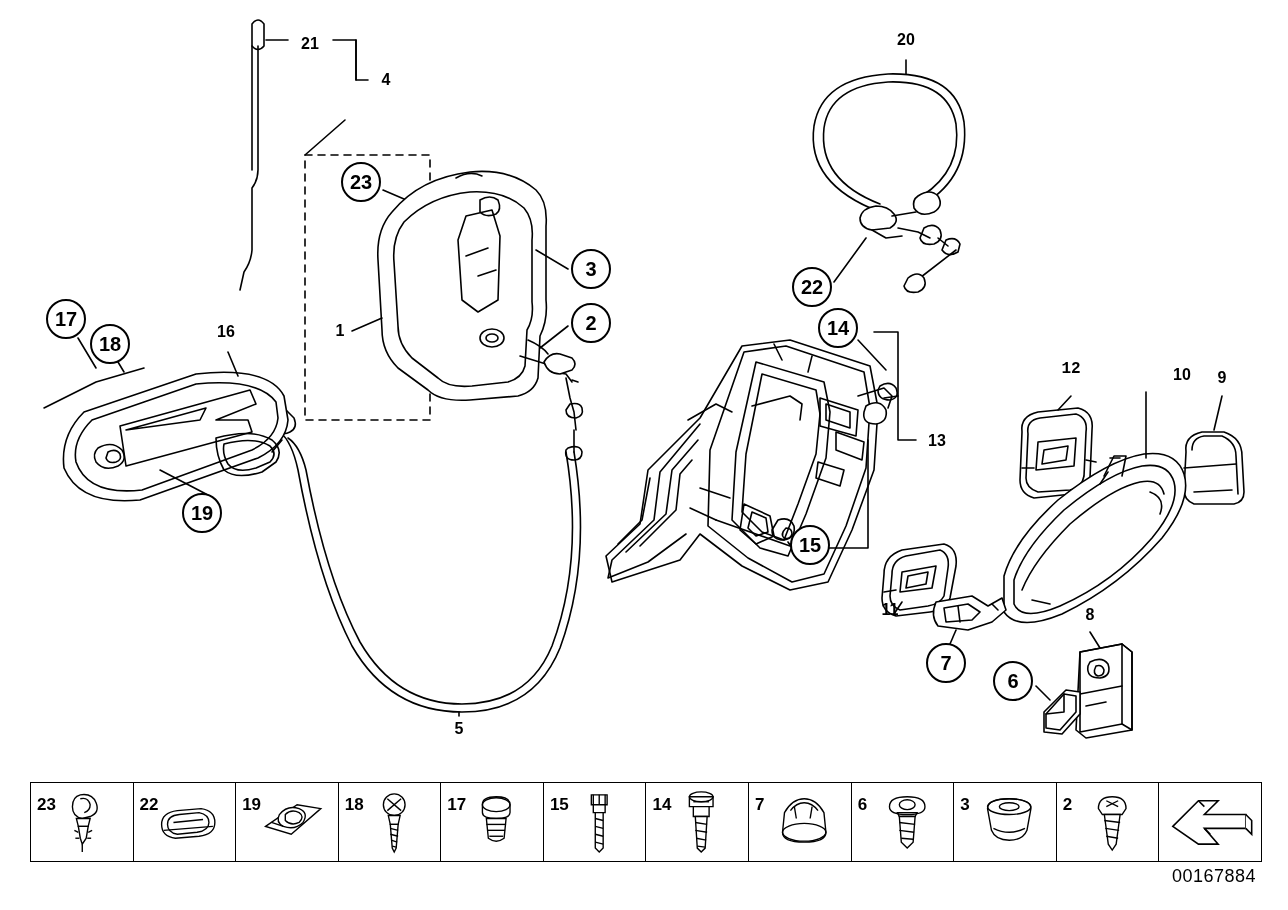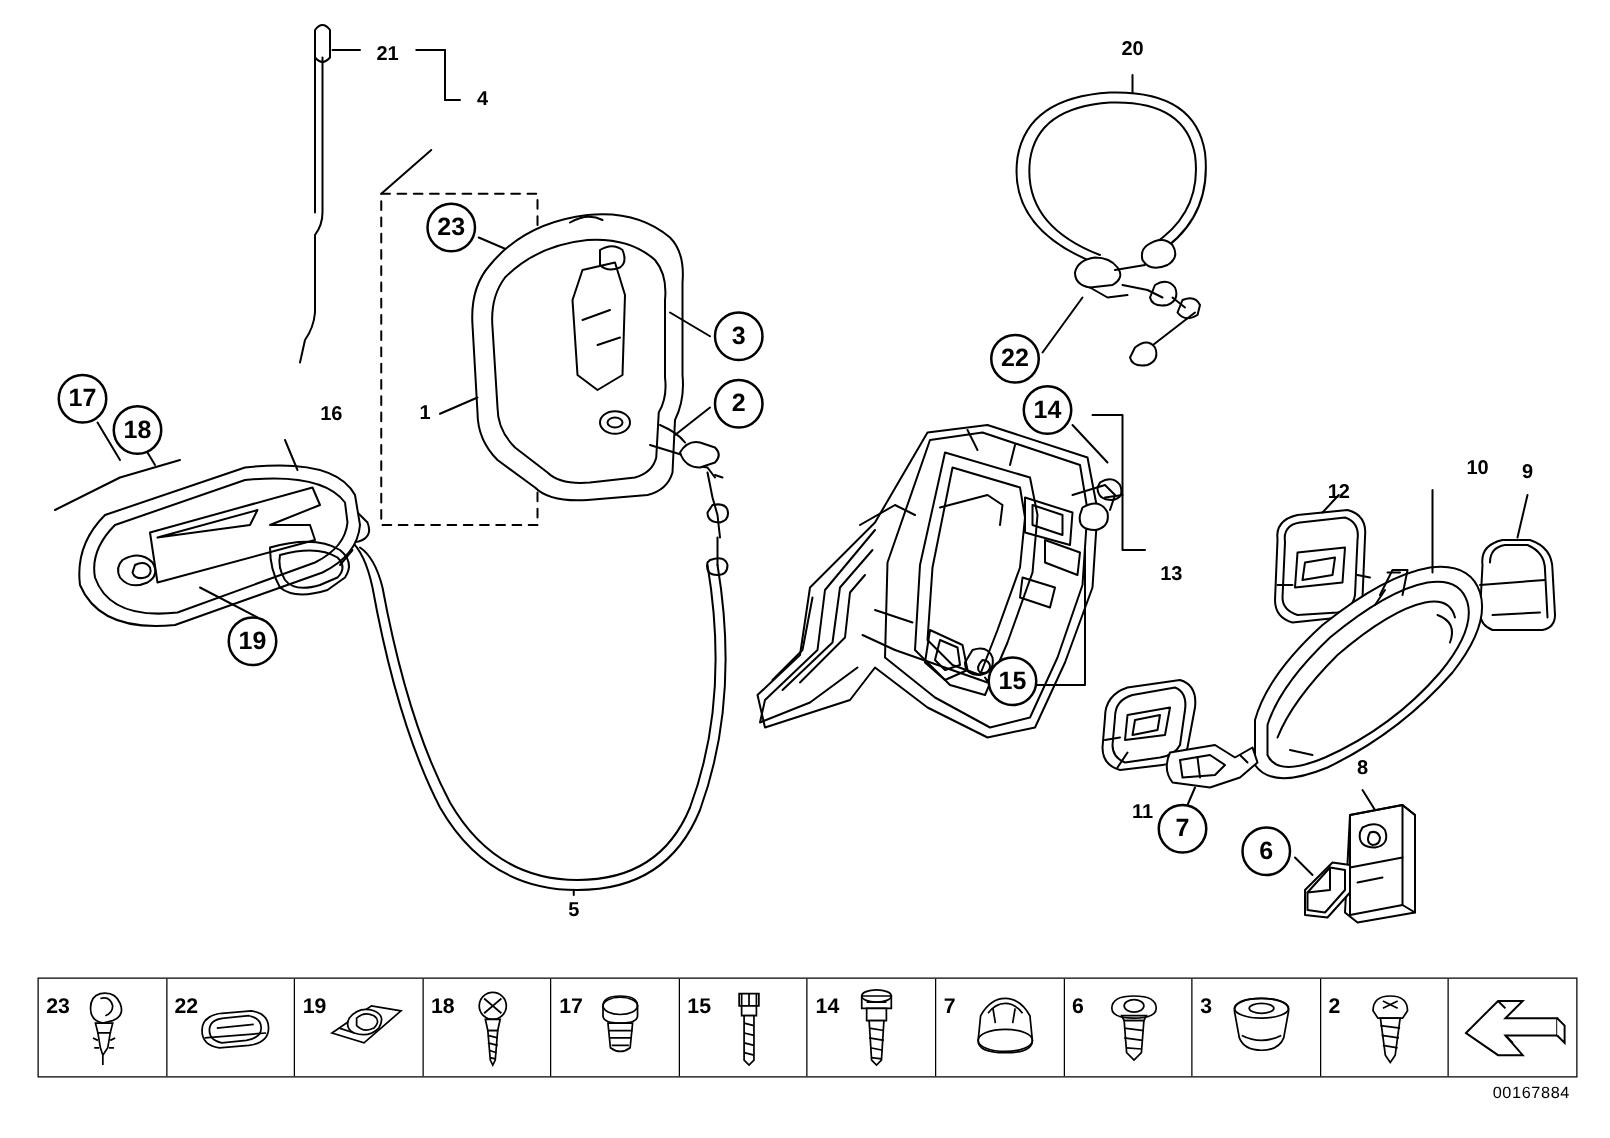--- a/index.html
+++ b/index.html
@@ -70,21 +70,21 @@
     font-weight: bold;
   }
   .legend-art {
     position: absolute;
     left: 0; top: 0; right: 0; bottom: 0;
   }
   .partnum {
     position: absolute;
     right: 32px;
     top: 866px;
-    font-size: 13px;
+    font-size: 18px;
     letter-spacing: 0.5px;
     font-family: "Liberation Sans", sans-serif;
   }
 </style>
 </head>
 <body>
 
 <svg id="diagram" viewBox="0 0 1288 910">
   <g fill="none" stroke="#000" stroke-width="1.6" stroke-linejoin="round" stroke-linecap="round">
 
@@ -326,31 +326,31 @@
 
 <div class="plainlabel" style="left:310px; top:44px;">21</div>
 <div class="plainlabel" style="left:386px; top:80px;">4</div>
 <div class="plainlabel" style="left:906px; top:40px;text-align:right;">20</div>
 <div class="callout" style="left:361px; top:182px;">23</div>
 <div class="callout" style="left:591px; top:269px;">3</div>
 <div class="callout" style="left:591px; top:323px;">2</div>
 <div class="plainlabel" style="left:340px; top:331px;">1</div>
 <div class="callout" style="left:812px; top:287px;">22</div>
 <div class="callout" style="left:838px; top:328px;">14</div>
-<div class="plainlabel" style="left:937px; top:460px;">13</div>
+<div class="plainlabel" style="left:937px; top:441px;">13</div>
 <div class="callout" style="left:810px; top:545px;">15</div>
 <div class="callout" style="left:66px; top:319px;">17</div>
 <div class="callout" style="left:110px; top:344px;">18</div>
-<div class="plainlabel" style="left:226px; top:332px;margin-left:39px;">16</div>
+<div class="plainlabel" style="left:226px; top:332px;">16</div>
 <div class="callout" style="left:202px; top:513px;">19</div>
 <div class="plainlabel" style="left:459px; top:729px;">5</div>
-<div class="plainlabel" style="left:1071px; top:394px;">12</div>
+<div class="plainlabel" style="left:1071px; top:369px;font-family:Liberation Mono, monospace;">12</div>
 <div class="plainlabel" style="left:1146px; top:375px;margin-left:36px;">10</div>
 <div class="plainlabel" style="left:1222px; top:378px;">9</div>
-<div class="plainlabel" style="left:890px; top:650px;margin-left:24px;">11</div>
+<div class="plainlabel" style="left:890px; top:610px;">11</div>
 <div class="callout" style="left:946px; top:663px;">7</div>
 <div class="callout" style="left:1013px; top:681px;">6</div>
 <div class="plainlabel" style="left:1090px; top:615px;">8</div>
 
 <div class="legend">
 
   <div class="legend-cell">
     <span class="legend-num">23</span>
     <svg class="legend-art" viewBox="0 0 103 80">
       <g fill="none" stroke="#000" stroke-width="1.4">

